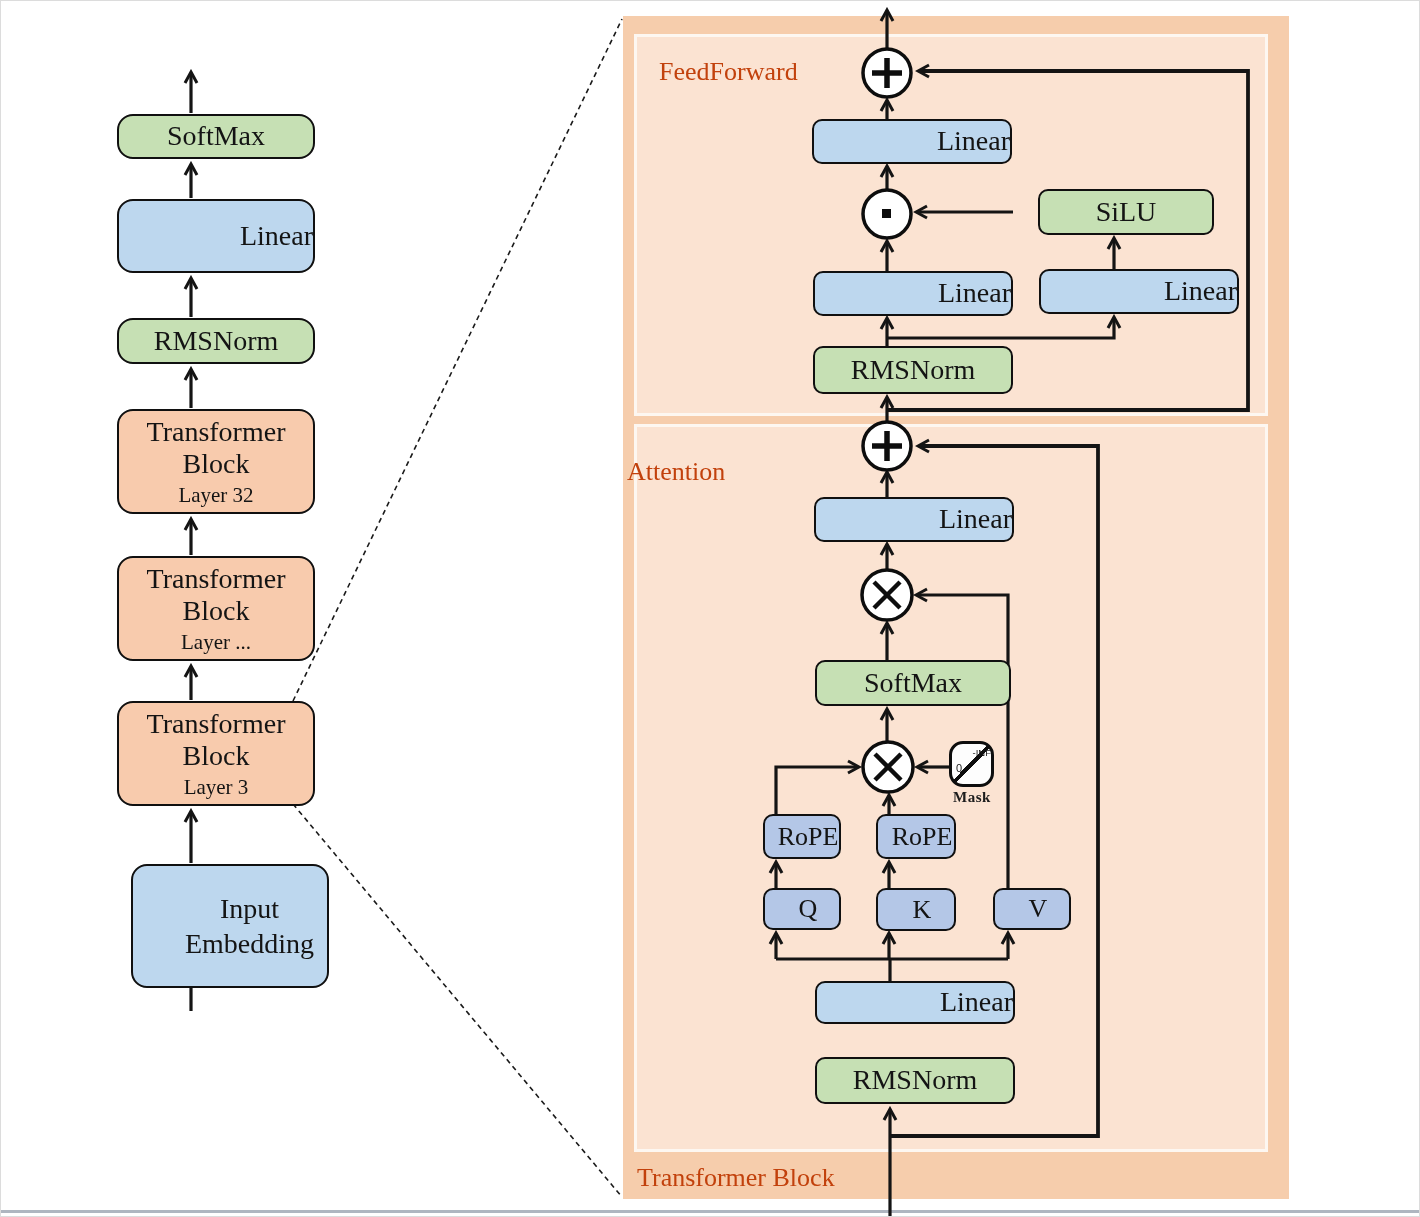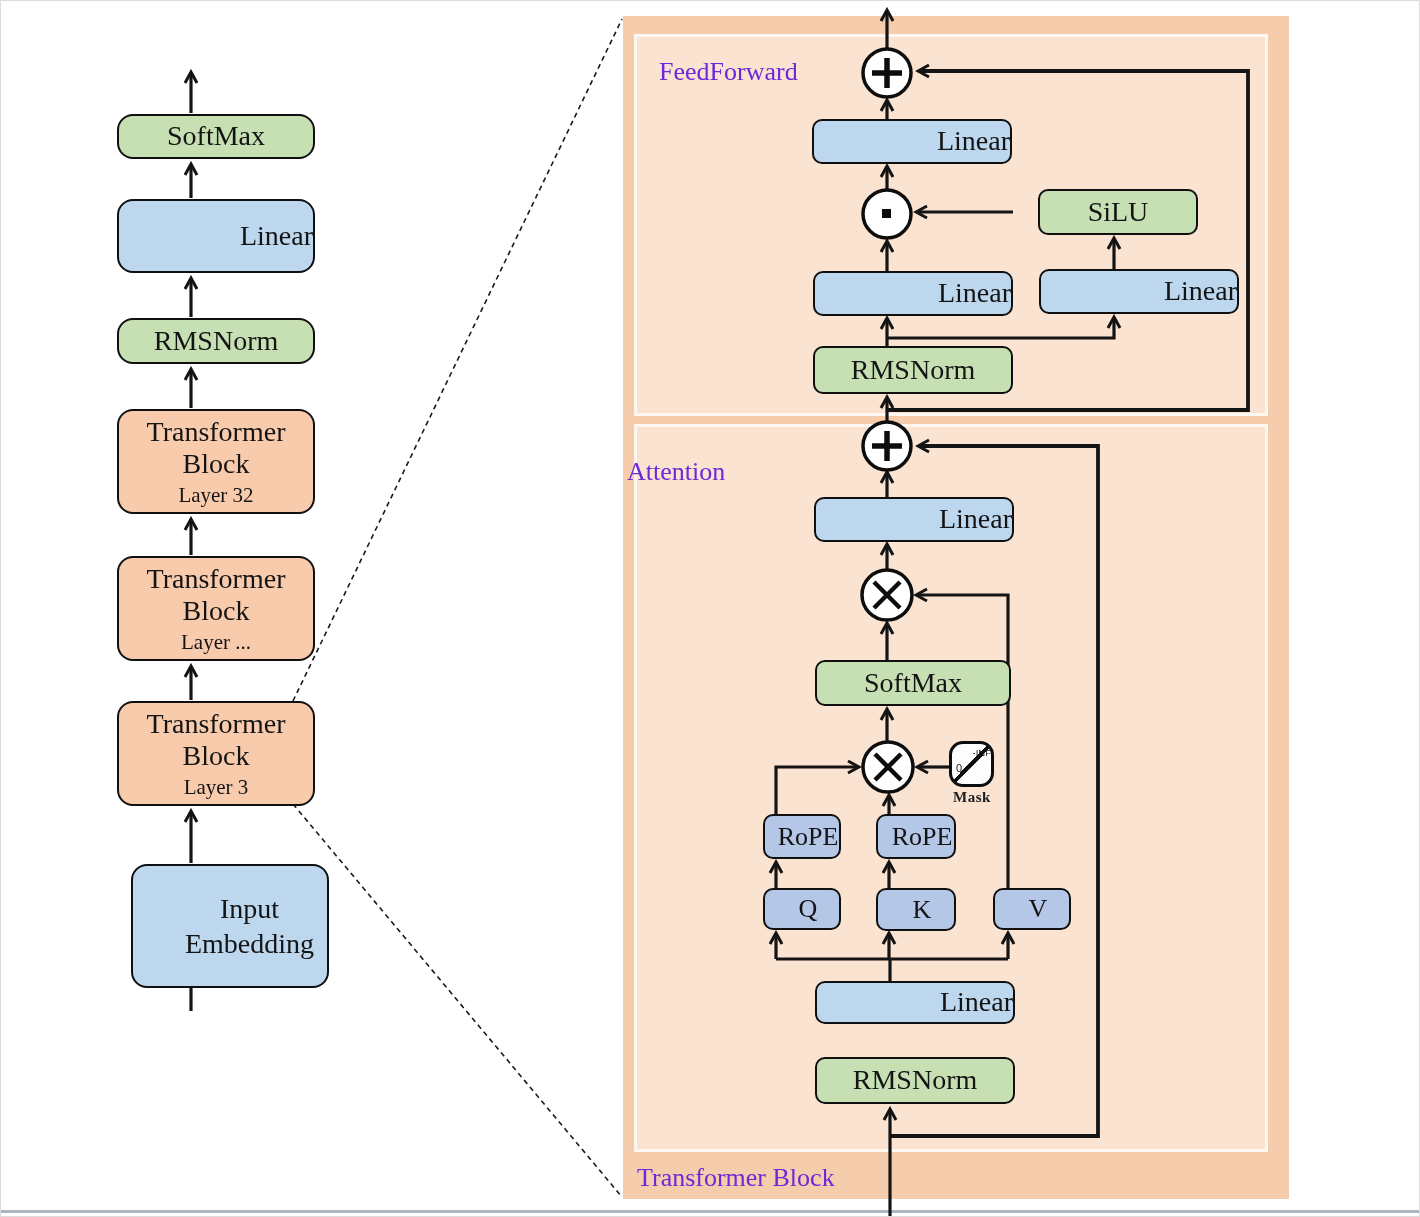--- a/index.html
+++ b/index.html
@@ -18,21 +18,21 @@
     display:flex;flex-direction:column;align-items:center;justify-content:center;
     text-align:center;border-radius:10px;line-height:1.15;margin-left:25px;}
   .box.big{border-radius:16px;}
   .blue{background:var(--blue-box);align-items:flex-end;}
   .bluesm{background:var(--blue-small);padding-left:12px;}
   .green{background:var(--green-box);}
   .orange{background:var(--orange-box);}
   .lbl{font-size:28px;}
   .lbl-sm{font-size:26px;}
   .sub{font-size:21px;margin-top:2px;}
-  .section-title{position:absolute;font-size:26px;color:#6d28d9;}
+  .section-title{position:absolute;font-size:26px;color:#c2410c;}
   .svg-layer{position:absolute;left:0;top:0;z-index:5;pointer-events:none;}
   .boxes-layer .box{z-index:8;}
   .mask-box{position:absolute;width:45px;height:46px;background:#fdfdfd;
     border:3.5px solid #0d0d0d;box-sizing:border-box;z-index:8;
     background-image:linear-gradient(to bottom right,transparent 46.5%,#0d0d0d 46.5%,#0d0d0d 53.5%,transparent 53.5%);}
   .mask-inf{position:absolute;top:3px;right:0px;font-size:9.5px;
     font-family:"Liberation Sans","DejaVu Sans",sans-serif;color:#1a1a1a;}
   .mask-zero{position:absolute;left:4px;top:18px;font-size:11px;
     font-family:"Liberation Sans","DejaVu Sans",sans-serif;color:#1a1a1a;}
   .mask-caption{position:absolute;z-index:8;width:80px;text-align:center;
@@ -164,21 +164,21 @@
       <span class="lbl" style="width:150px;">Transformer Block</span>
       <span class="sub">Layer 3</span>
     </div>
     <div class="box big blue" style="left:105px;top:863px;width:198px;height:124px;">
       <span class="lbl" style="width:155px;line-height:1.25;">Input Embedding</span>
     </div>
 
     <div class="box blue" style="left:786px;top:118px;width:200px;height:45px;">
       <span class="lbl">Linear</span>
     </div>
-    <div class="box green" style="left:1012px;top:188px;width:160px;height:46px;">
+    <div class="box green" style="left:1012px;top:188px;width:176px;height:46px;">
       <span class="lbl">SiLU</span>
     </div>
     <div class="box blue" style="left:787px;top:270px;width:200px;height:45px;">
       <span class="lbl">Linear</span>
     </div>
     <div class="box blue" style="left:1013px;top:268px;width:200px;height:45px;">
       <span class="lbl">Linear</span>
     </div>
     <div class="box green" style="left:787px;top:345px;width:200px;height:48px;">
       <span class="lbl">RMSNorm</span>

